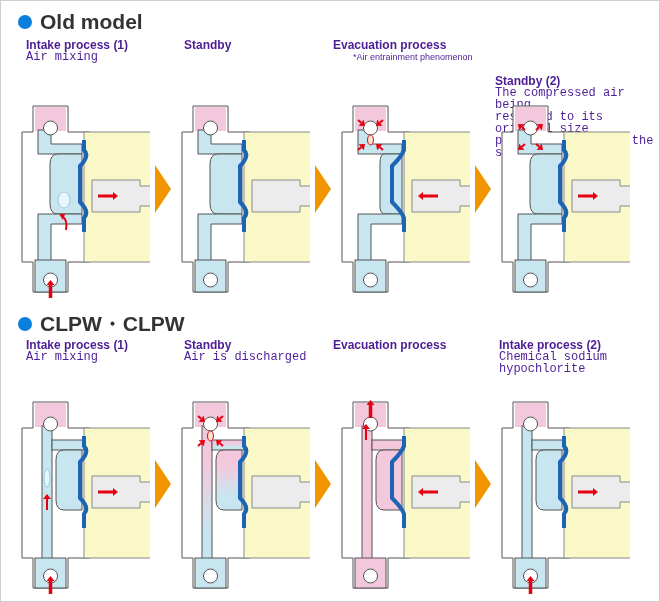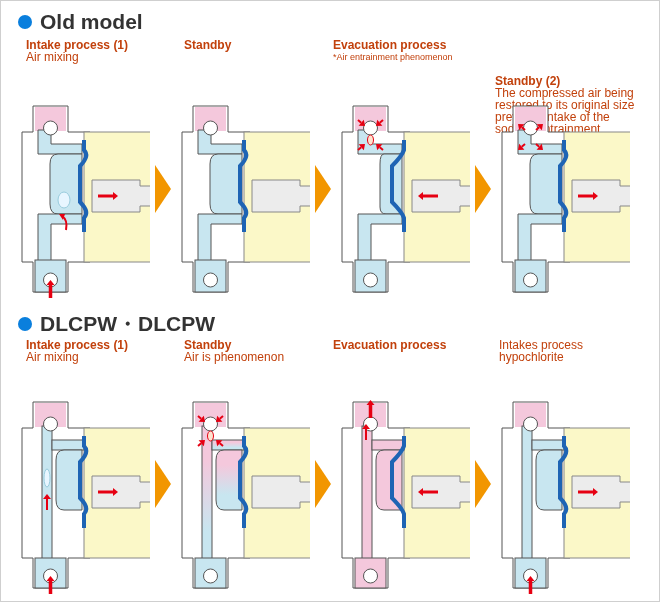--- a/index.html
+++ b/index.html
@@ -4,24 +4,24 @@
 <style>
   html, body { margin: 0; padding: 0; background: #ffffff; }
   body { width: 660px; height: 602px; position: relative; overflow: hidden;
          font-family: "Liberation Sans", sans-serif; color: #333; }
   .frame { position: absolute; left: 0; top: 0; width: 658px; height: 600px;
            border: 1px solid #cfcfcf; }
   .section-title { position: absolute; left: 18px; display: flex; align-items: center;
                    font-weight: bold; font-size: 21px; color: #333; }
   .section-title .dot { width: 14px; height: 14px; border-radius: 50%; background: #0a7fdd;
                         margin-right: 8px; display: inline-block; }
-  .step { position: absolute; width: 160px; font-size: 12px; line-height: 12px; color: #c2410c; }
+  .step { position: absolute; width: 160px; font-size: 12px; line-height: 12px; color: #4c1d95; }
   .step .h { font-weight: bold; display: block; }
-  .step .d { display: block; white-space: pre-line; }
-  .step .note { display: block; font-size: 9px; line-height: 12px; }
+  .step .d { display: block; white-space: pre-line; font-family: Liberation Mono, monospace; }
+  .step .note { display: block; font-size: 9px; line-height: 12px; margin-left: 20px; }
   .diagram { position: absolute; }
   .arrow-next { position: absolute; width: 0; height: 0;
                 border-top: 24px solid transparent; border-bottom: 24px solid transparent;
                 border-left: 16px solid #f29600; }
 </style>
 </head>
 <body>
 
 <div class="frame"></div>
 
@@ -44,36 +44,37 @@
 <div class="step" style="left:495px; top:39px; width:160px;margin-top:36px;">
   <span class="h">Standby (2)</span>
   <span class="d">The compressed air being
 restored to its original size
 prevents intake of the
 sodium entrainment</span>
 </div>
 
 <div class="section-title" style="top:310px;">
   <span class="dot"></span>
-  <span>DLCPW・DLCPW</span>
+  <span>CLPW・CLPW</span>
 </div>
 
 <div class="step" style="left:26px; top:339px;">
   <span class="h">Intake process (1)</span>
   <span class="d">Air mixing</span>
 </div>
 <div class="step" style="left:184px; top:339px;">
   <span class="h">Standby</span>
-  <span class="d">Air is phenomenon</span>
+  <span class="d">Air is discharged</span>
 </div>
 <div class="step" style="left:333px; top:339px;">
   <span class="h">Evacuation process</span>
 </div>
 <div class="step" style="left:499px; top:339px;">
-  <span class="d">Intakes process
+  <span class="h">Intake process (2)</span>
+  <span class="d">Chemical sodium
 hypochlorite</span>
 </div>
 
 <div class="arrow-next" style="left:155px; top:165px;"></div>
 <div class="arrow-next" style="left:315px; top:165px;"></div>
 <div class="arrow-next" style="left:475px; top:165px;"></div>
 <div class="arrow-next" style="left:155px; top:460px;"></div>
 <div class="arrow-next" style="left:315px; top:460px;"></div>
 <div class="arrow-next" style="left:475px; top:460px;"></div>
 

